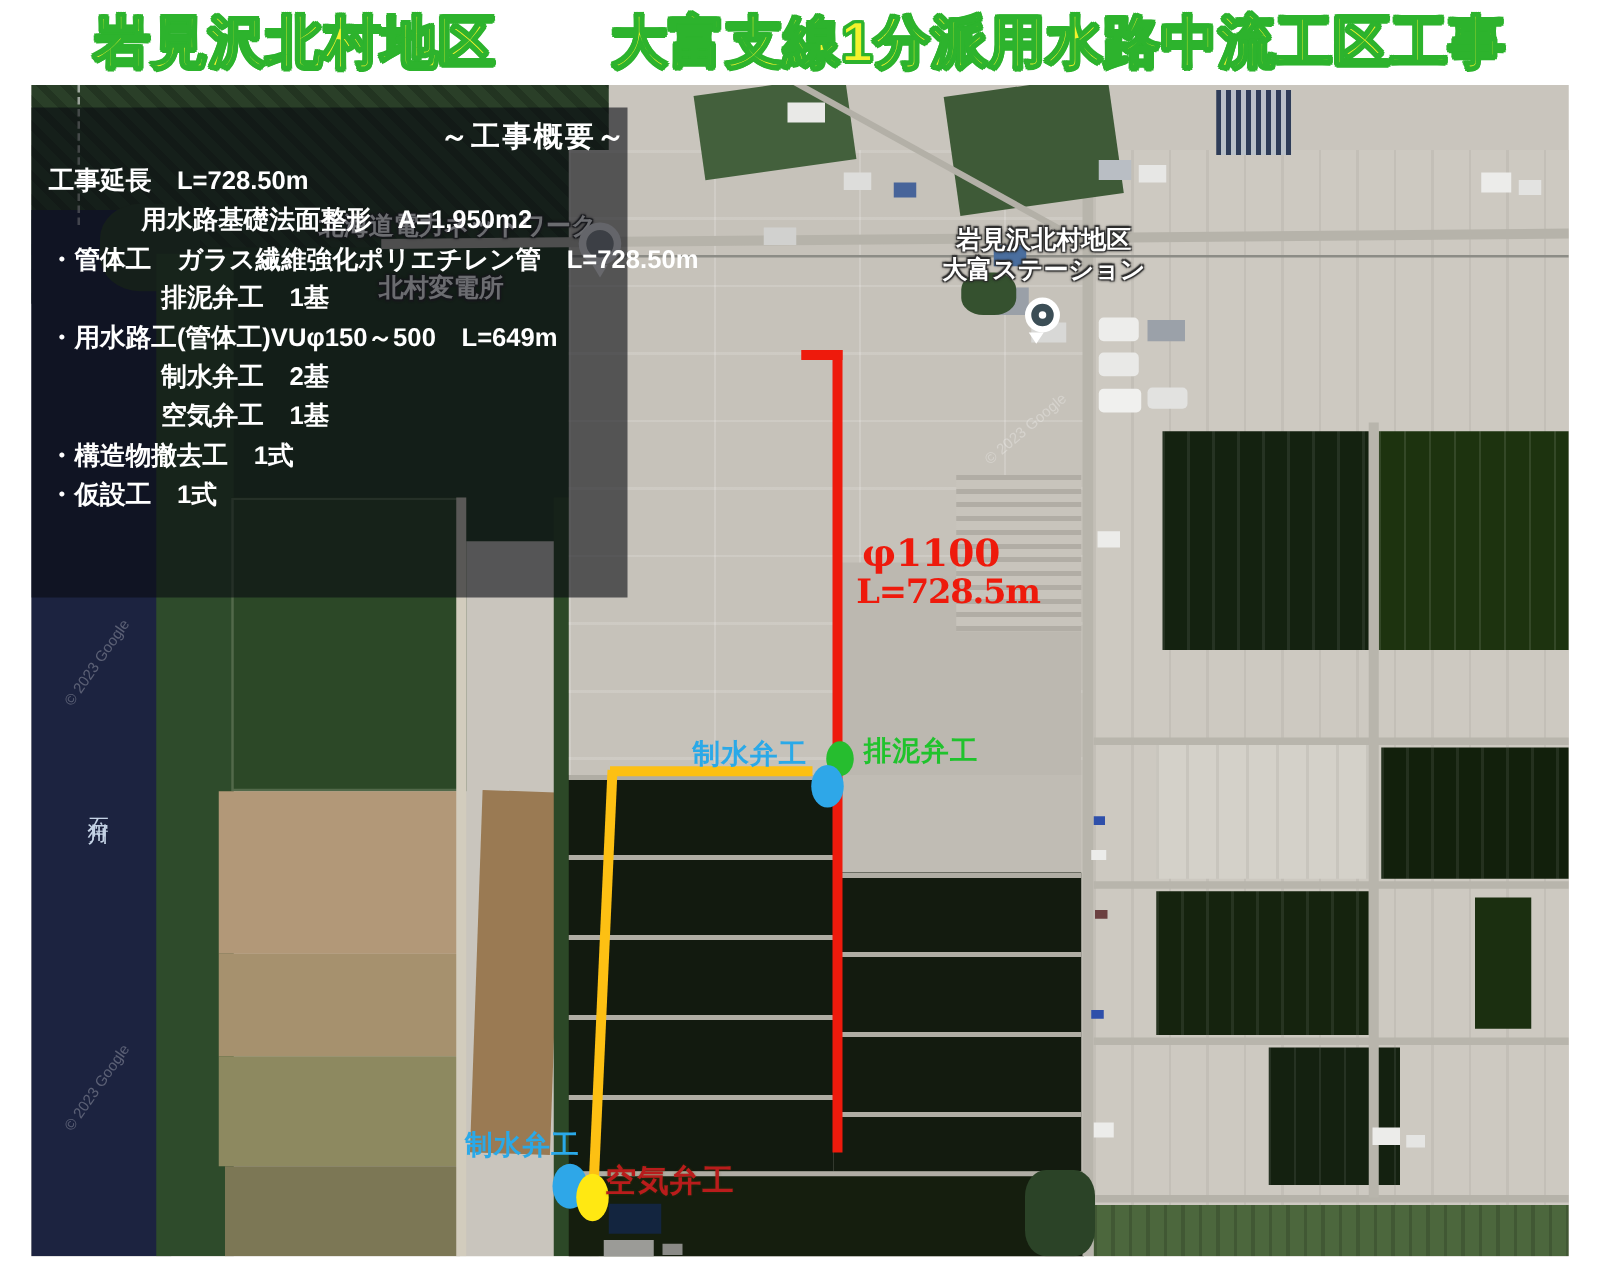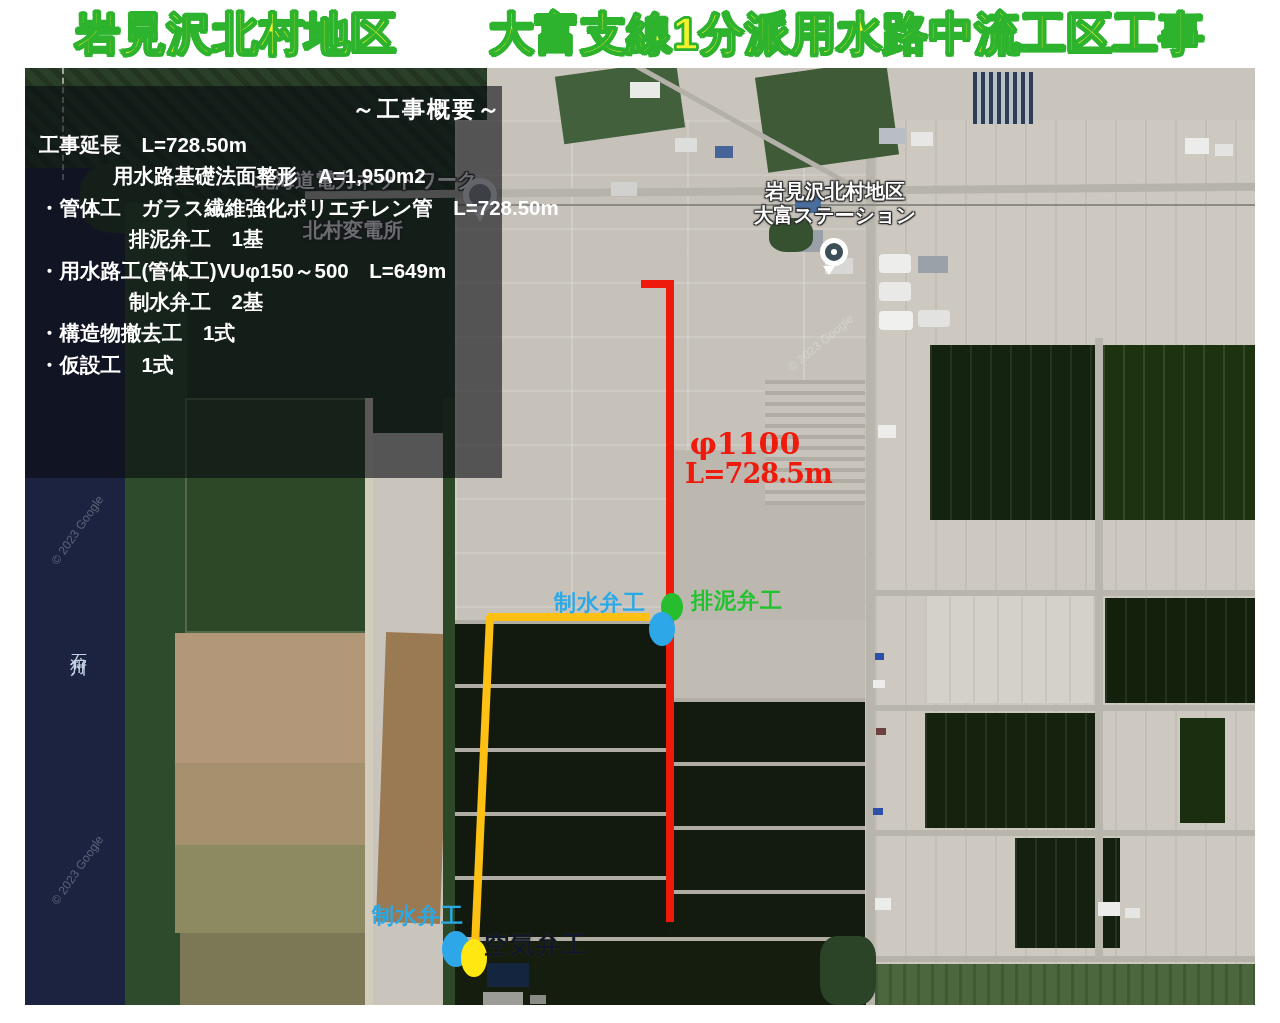--- a/index.html
+++ b/index.html
@@ -129,20 +129,21 @@
 
   <div id="overview-box">
     <div class="hd">～工事概要～</div>
     <div id="overview-lines">
       <div class="ln i0">工事延長　L=728.50m</div>
       <div class="ln i1">用水路基礎法面整形　A=1,950m2</div>
       <div class="ln i0">・管体工　ガラス繊維強化ポリエチレン管　L=728.50m</div>
       <div class="ln i2">排泥弁工　1基</div>
       <div class="ln i0">・用水路工(管体工)VUφ150～500　L=649m</div>
       <div class="ln i2">制水弁工　2基</div>
+      <div class="ln i2">空気弁工　1基</div>
       <div class="ln i0">・構造物撤去工　1式</div>
       <div class="ln i0">・仮設工　1式</div>
     </div>
   </div>
 
   <div class="route" style="left:616px;top:212px;width:33px;height:8px;background:#ee1a0c;"></div>
   <div class="route" style="left:641px;top:212px;width:8px;height:642px;background:#ee1a0c;"></div>
   <div class="route" style="left:463px;top:545px;width:162px;height:8px;background:#fdc013;"></div>
   <div class="route" style="left:461px;top:548px;width:8px;height:346px;background:#fdc013;transform:rotate(2.6deg);transform-origin:top center;"></div>
 
@@ -152,14 +153,14 @@
   </div>
 
   <div class="marker" style="left:636px;top:525px;width:22px;height:28px;background:#26bd2f;"></div>
   <div class="marker" style="left:624px;top:544px;width:26px;height:34px;background:#2ea7e8;"></div>
   <div class="marker" style="left:417px;top:863px;width:28px;height:36px;background:#2ea7e8;"></div>
   <div class="marker" style="left:436px;top:871px;width:26px;height:38px;background:#ffe812;"></div>
 
   <div class="vlabel" style="left:529px;top:520px;color:#2aa9e8;">制水弁工</div>
   <div class="vlabel" style="left:666px;top:518px;color:#1fc32c;">排泥弁工</div>
   <div class="vlabel" style="left:347px;top:833px;color:#2aa9e8;">制水弁工</div>
-  <div class="vlabel" style="left:459px;top:860px;color:#0f172a;font-size:25px;text-shadow:0 0 2px rgba(90,70,0,.45);">空気弁工</div>
+  <div class="vlabel" style="left:459px;top:860px;color:#b91c1c;font-size:25px;text-shadow:0 0 2px rgba(90,70,0,.45);">空気弁工</div>
 </div>
 
 </body></html>

